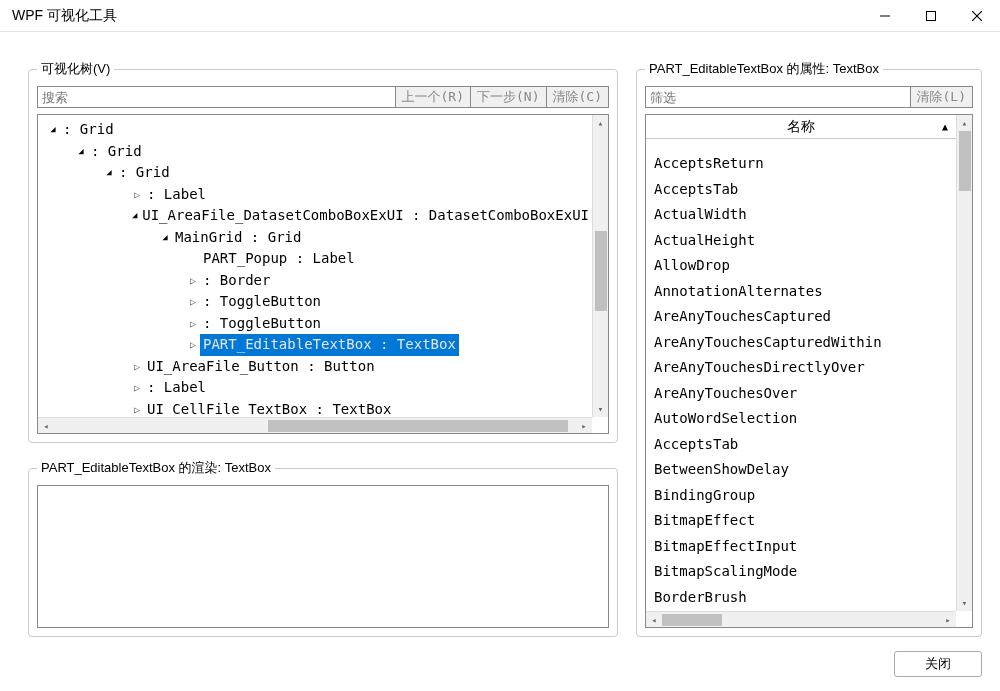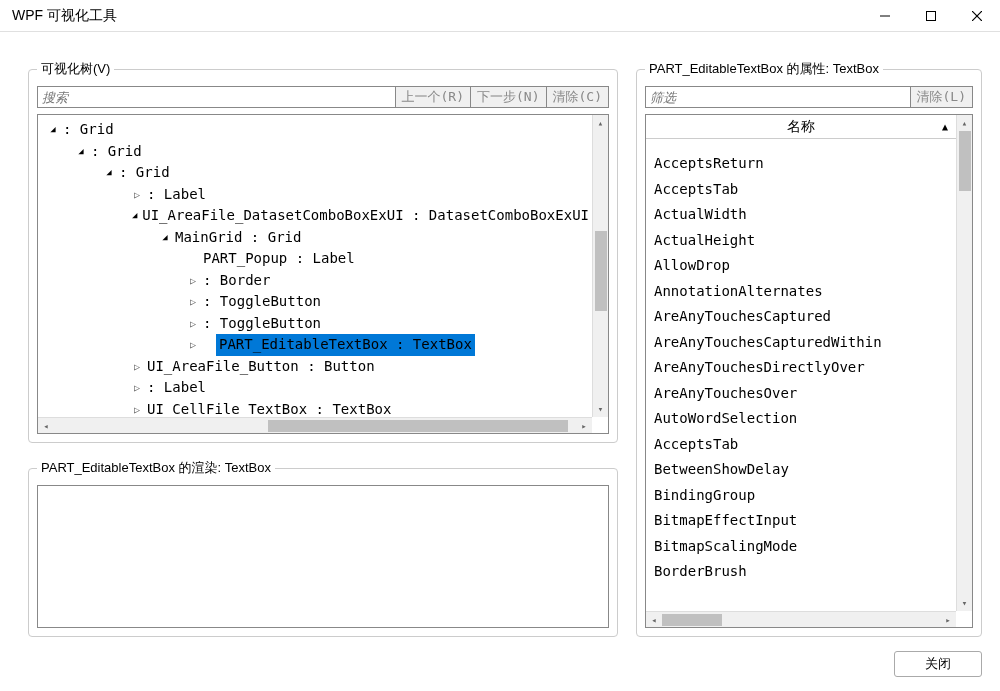--- a/index.html
+++ b/index.html
@@ -64,21 +64,20 @@
 .search-row {
   display: flex;
   gap: 0;
   margin-bottom: 6px;
 }
 .search-input {
   flex: 1;
   height: 22px;
   border: 1px solid #888;
   padding: 0 4px;
-  font-style: italic;
   color: #888;
   font-family: "SimSun", monospace;
   font-size: 13px;
 }
 .search-btn {
   height: 22px;
   border: 1px solid #888;
   background: #f0f0f0;
   padding: 0 6px;
   font-family: "SimSun", monospace;
@@ -116,22 +115,21 @@
   width: 14px;
   display: inline-flex;
   align-items: center;
   justify-content: center;
   color: #555;
   font-size: 10px;
 }
 .tree-text { padding: 0 3px; }
 .tree-text.selected {
   background: #0078d7;
-  color: #000000;
-  margin-left: 16px;
+  color: #e5e5e5;
 }
 .vscroll {
   position: absolute;
   right: 0; top: 0;
   width: 16px; height: calc(100% - 16px);
   background: #f0f0f0;
   border-left: 1px solid #ddd;
 }
 .vscroll-btn {
   width: 100%; height: 16px;
@@ -396,20 +394,23 @@
             <div class="prop-row">
               <span>AcceptsTab</span>
             </div>
             <div class="prop-row">
               <span>BetweenShowDelay</span>
             </div>
             <div class="prop-row">
               <span>BindingGroup</span>
             </div>
             <div class="prop-row">
+              <span>BitmapEffect</span>
+            </div>
+            <div class="prop-row">
               <span>BitmapEffectInput</span>
             </div>
             <div class="prop-row">
               <span>BitmapScalingMode</span>
             </div>
             <div class="prop-row">
               <span>BorderBrush</span>
             </div>
           </div>
         <div class="vscroll" style="top:0;height:calc(100% - 16px)">

